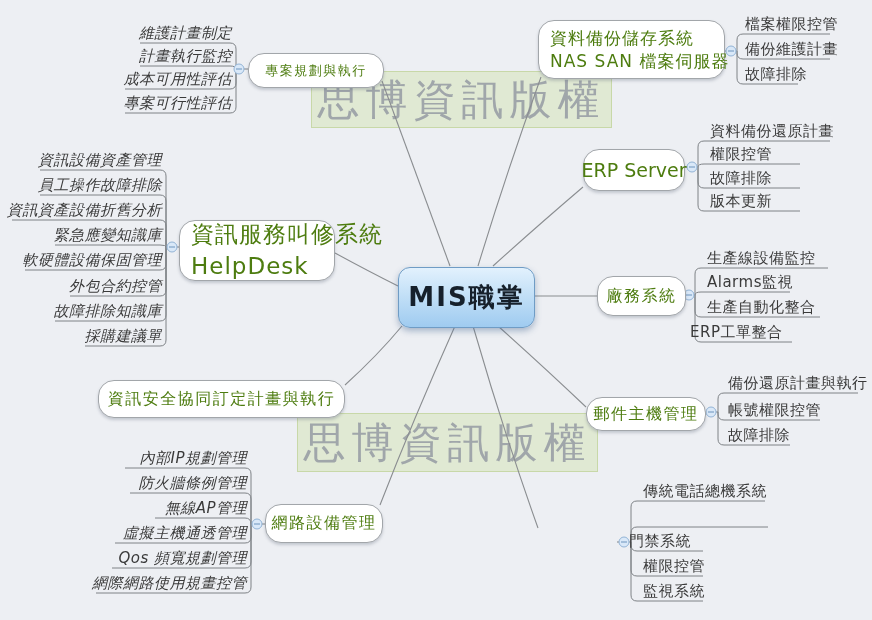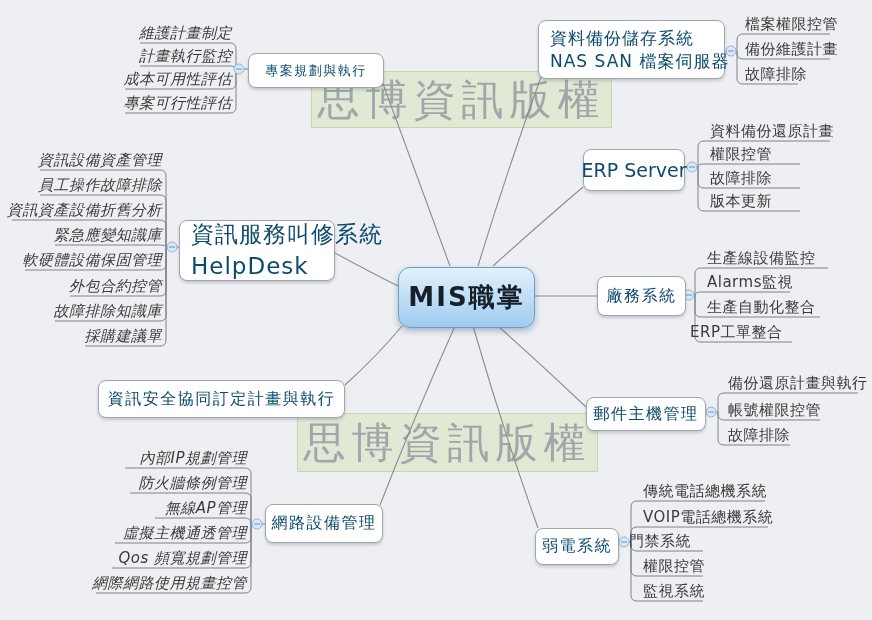--- a/index.html
+++ b/index.html
@@ -2,23 +2,23 @@
 <html><head>
 <meta charset="utf-8">
 <style>
   html,body{margin:0;padding:0;}
   body{font-family:"DejaVu Sans","Liberation Sans",sans-serif;}
   #canvas{position:relative;width:872px;height:620px;background:#edeff3;overflow:hidden;}
   .wm{position:absolute;z-index:1;background:rgba(214,227,184,0.55);border:1px solid rgba(190,208,150,0.7);
       display:flex;align-items:center;justify-content:center;font-size:42px;letter-spacing:6px;
       color:rgba(148,154,162,0.85);white-space:nowrap;overflow:hidden;}
   svg.lines{position:absolute;left:0;top:0;z-index:2;}
-  .node{position:absolute;z-index:3;background:#ffffff;border:1px solid #a2a6aa;border-radius:8px;
+  .node{position:absolute;z-index:3;background:#ffffff;border:1px solid #a2a6aa;border-radius:16px;
         box-shadow:0 2px 3px rgba(100,110,125,0.30);display:flex;flex-direction:column;
-        align-items:center;justify-content:center;color:#0c4a6e;letter-spacing:1.5px;white-space:nowrap;}
+        align-items:center;justify-content:center;color:#4d7c0f;letter-spacing:1.5px;white-space:nowrap;}
   .node .ln{line-height:1.35;}
   .node.twol{align-items:flex-start;padding-left:11px;letter-spacing:1px;}
   .center-node{position:absolute;z-index:3;border:1.5px solid #6f9cc5;border-radius:12px;
         background:linear-gradient(to bottom,#e2f1fd 0%,#c3e0f7 45%,#9fcbf0 100%);
         box-shadow:0 3px 6px rgba(80,110,150,0.45);display:flex;align-items:center;justify-content:center;
         font-size:26px;font-weight:bold;color:#16202b;letter-spacing:2px;}
   .lf{position:absolute;z-index:3;font-size:15px;color:#3a3a3a;line-height:20px;letter-spacing:0.5px;white-space:nowrap;}
   .lf.ra{transform:translateX(-100%);font-style:italic;}
 </style>
 </head>
@@ -152,21 +152,20 @@
   </div>
 
   <div class="node" style="left:597px;top:276px;width:87px;height:38px;font-size:16px">廠務系統</div>
 
   <div class="node" style="left:98px;top:380px;width:245px;height:36px;font-size:16px">資訊安全協同訂定計畫與執行</div>
 
   <div class="node" style="left:586px;top:397px;width:118px;height:32px;font-size:16px">郵件主機管理</div>
 
   <div class="node" style="left:265px;top:504px;width:116px;height:37px;font-size:16px">網路設備管理</div>
 
-  <div class="node" style="left:535px;top:528px;width:82px;height:35px;font-size:16px">弱電系統</div>
 
   <div class="lf ra" style="left:232px;top:23px">維護計畫制定</div>
   <div class="lf ra" style="left:232px;top:46px">計畫執行監控</div>
   <div class="lf ra" style="left:232px;top:69px">成本可用性評估</div>
   <div class="lf ra" style="left:232px;top:93px">專案可行性評估</div>
 
   <div class="lf" style="left:745px;top:14px">檔案權限控管</div>
   <div class="lf" style="left:745px;top:39px">備份維護計畫</div>
   <div class="lf" style="left:745px;top:64px">故障排除</div>
 
@@ -194,18 +193,17 @@
   <div class="lf" style="left:728px;top:425px">故障排除</div>
 
   <div class="lf ra" style="left:247px;top:448px">內部IP規劃管理</div>
   <div class="lf ra" style="left:247px;top:473px">防火牆條例管理</div>
   <div class="lf ra" style="left:247px;top:498px">無線AP管理</div>
   <div class="lf ra" style="left:247px;top:523px">虛擬主機通透管理</div>
   <div class="lf ra" style="left:247px;top:548px">Qos 頻寬規劃管理</div>
   <div class="lf ra" style="left:247px;top:573px">網際網路使用規畫控管</div>
 
   <div class="lf" style="left:643px;top:481px">傳統電話總機系統</div>
-  <div class="lf" style="left:643px;top:507px">VOIP電話總機系統</div>
   <div class="lf" style="left:629px;top:531px">門禁系統</div>
   <div class="lf" style="left:643px;top:556px">權限控管</div>
   <div class="lf" style="left:643px;top:581px">監視系統</div>
 
 </div>
 
 </body></html>

